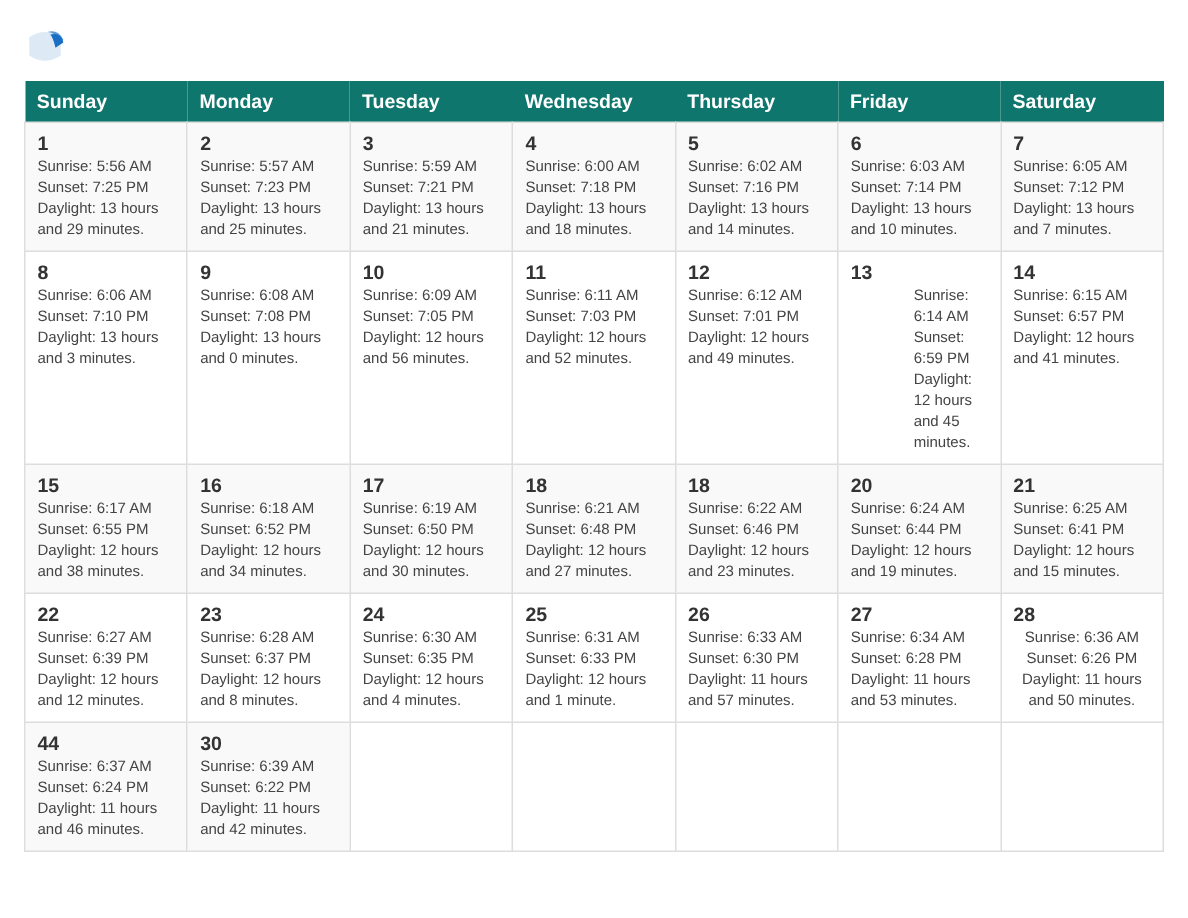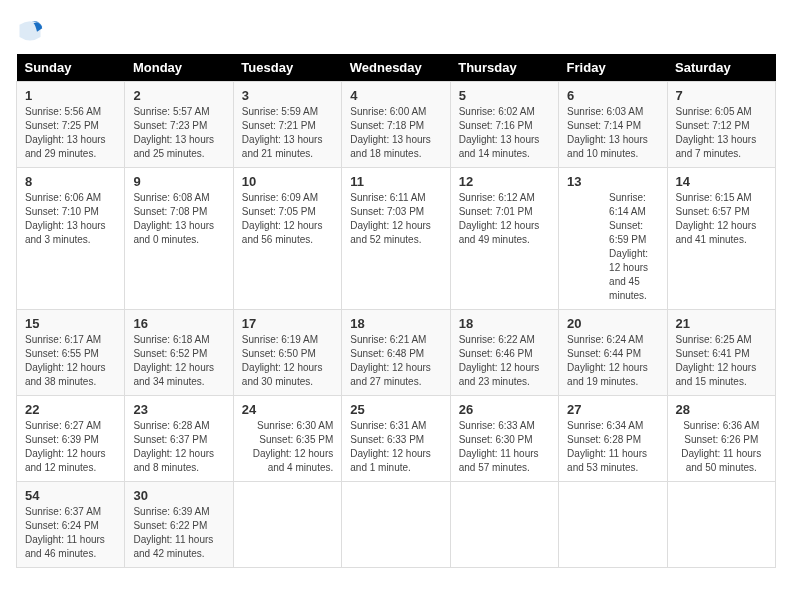--- a/index.html
+++ b/index.html
@@ -43,21 +43,21 @@
     .subtitle {
       font-size: 15px;
       color: #555;
     }
     table {
       width: 100%;
       border-collapse: collapse;
       table-layout: fixed;
     }
     thead tr th {
-      background-color: #000000;
+      background-color: #0f766e;
       color: #fff;
       text-align: left;
       padding: 6px 8px;
       font-size: 13px;
       font-weight: bold;
     }
     tbody tr td {
       vertical-align: top;
       padding: 6px 8px;
       font-size: 10.5px;
@@ -282,21 +282,21 @@
         </td>
         <td>
           <span class="day-num">23</span>
           <div class="cell-content" style="white-space: pre-line;">Sunrise: 6:28 AM
 Sunset: 6:37 PM
 Daylight: 12 hours
 and 8 minutes.</div>
         </td>
         <td>
           <span class="day-num">24</span>
-          <div class="cell-content" style="white-space: pre-line; text-align: right;">Sunrise: 6:30 AM
+          <div class="cell-content" style="white-space: pre-line;">Sunrise: 6:30 AM
 Sunset: 6:35 PM
 Daylight: 12 hours
 and 4 minutes.</div>
         </td>
         <td>
           <span class="day-num">25</span>
           <div class="cell-content" style="white-space: pre-line;">Sunrise: 6:31 AM
 Sunset: 6:33 PM
 Daylight: 12 hours
 and 1 minute.</div>
@@ -318,21 +318,21 @@
         <td>
           <span class="day-num">28</span>
           <div class="cell-content" style="white-space: pre-line; text-align: center;">Sunrise: 6:36 AM
 Sunset: 6:26 PM
 Daylight: 11 hours
 and 50 minutes.</div>
         </td>
       </tr>
       <tr>
         <td>
-          <span class="day-num">54</span>
+          <span class="day-num">44</span>
           <div class="cell-content" style="white-space: pre-line;">Sunrise: 6:37 AM
 Sunset: 6:24 PM
 Daylight: 11 hours
 and 46 minutes.</div>
         </td>
         <td>
           <span class="day-num">30</span>
           <div class="cell-content" style="white-space: pre-line;">Sunrise: 6:39 AM
 Sunset: 6:22 PM
 Daylight: 11 hours

